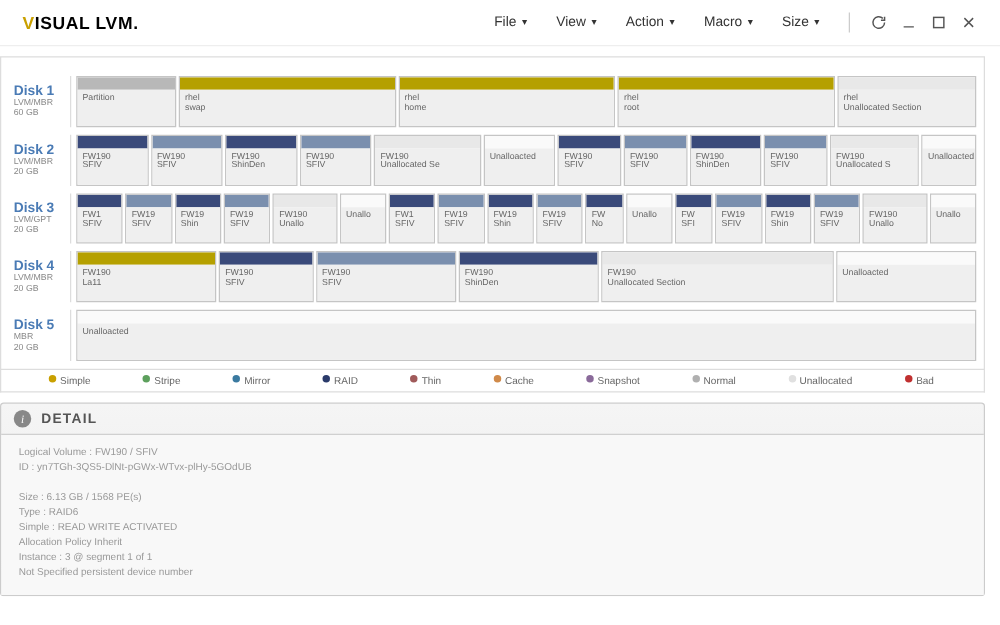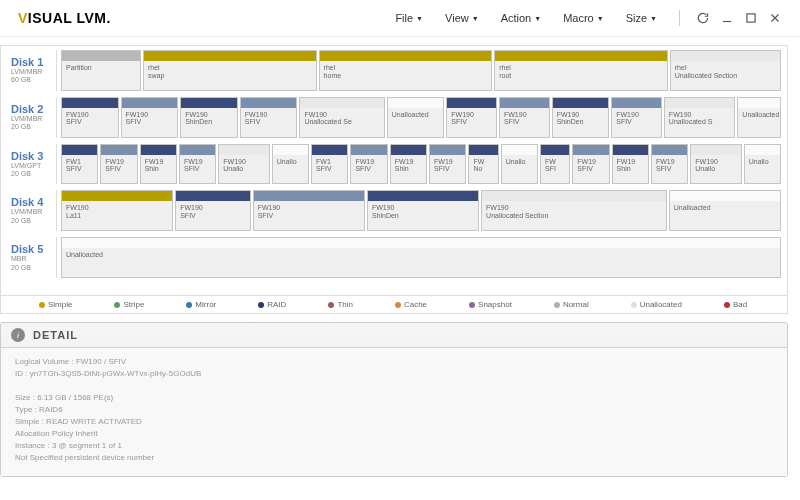--- a/index.html
+++ b/index.html
@@ -13,35 +13,35 @@
 .menu-item { font-size: 11px; color: #333; cursor: pointer; padding: 4px 6px; display: flex; align-items: center; gap: 3px; }
 .caret { font-size: 7px; }
 .tb-sep { width: 1px; height: 16px; background: #ccc; margin: 0 6px; }
 .tb-icon { width: 14px; height: 14px; cursor: pointer; color: #555; }
 
 .main { display: flex; height: 440px; }
 .sidebar { width: 150px; padding: 16px 12px; display: flex; flex-direction: column; gap: 10px; }
 .sb-btn { background: linear-gradient(#f7f7f7,#e0e0e0); border: 1px solid #c5c5c5; border-radius: 3px; padding: 8px 6px; font-size: 10px; font-weight: bold; color: #444; text-align: center; cursor: pointer; }
 
 .content { flex: 1; padding: 8px 12px 0 0; display: flex; flex-direction: column; overflow: hidden; }
-.disk-area { flex: 1; border: 1px solid #ddd; overflow-y: auto; padding: 4px 6px; }
+.disk-area { flex: 1; border: 1px solid #ddd; overflow-y: auto; padding: 15px 6px; }
 
 .disk-row { display: flex; align-items: stretch; margin-bottom: 6px; }
 .disk-label { width: 50px; padding: 6px 4px; border-right: 1px solid #ddd; }
 .disk-name { font-size: 11px; color: #4a7bb5; font-weight: bold; }
 .disk-meta { font-size: 7px; color: #888; line-height: 1.2; }
 .parts { flex: 1; display: flex; gap: 2px; padding-left: 4px; align-items: stretch; }
 
 .part { display: flex; flex-direction: column; border: 1px solid #c5c5c5; min-width: 0; overflow: hidden; }
 .part-top { height: 10px; }
 .part-body { flex: 1; background: #efefef; padding: 3px 4px; font-size: 7px; color: #666; line-height: 1.1; overflow: hidden; white-space: nowrap; }
 .part-body .l1 { display: block; }
 
 .legend { display: flex; gap: 10px; padding: 4px 6px; font-size: 8px; color: #666; align-items: center; border: 1px solid #ddd; border-top: none; flex-wrap: wrap; }
-.leg { display: flex; align-items: center; gap: 3px; padding-left: 32px; }
+.leg { display: flex; gap: 3px; padding-left: 32px; }
 .dot { width: 6px; height: 6px; border-radius: 50%; }
 
 .detail-panel { margin-top: 8px; border: 1px solid #ccc; border-radius: 3px; background: linear-gradient(#f5f5f5,#eaeaea); }
 .detail-hdr { display: flex; align-items: center; gap: 8px; padding: 5px 10px; border-bottom: 1px solid #d0d0d0; }
 .info-icon { width: 14px; height: 14px; border-radius: 50%; background: #888; color: #fff; display: flex; align-items: center; justify-content: center; font-size: 9px; font-style: italic; font-family: serif; }
 .detail-title { font-size: 11px; font-weight: bold; color: #555; letter-spacing: 1px; }
 .detail-body { padding: 8px 14px 12px; font-size: 8px; color: #999; line-height: 1.5; background: #f8f8f8; }
 
 
 .c-gray { background: #b8b8b8; }

